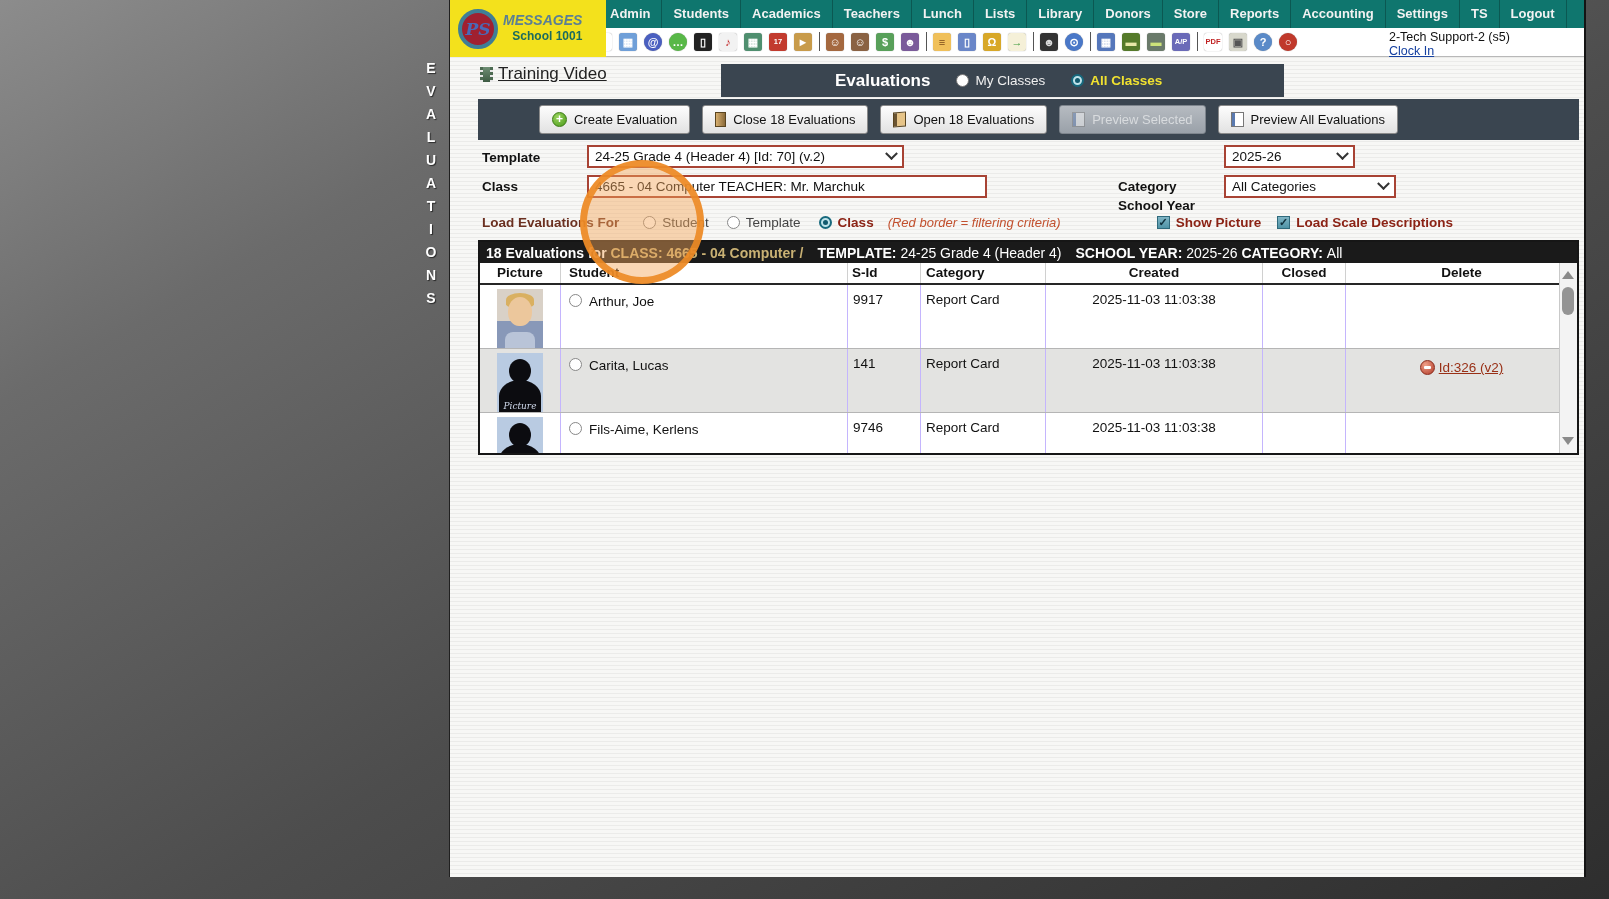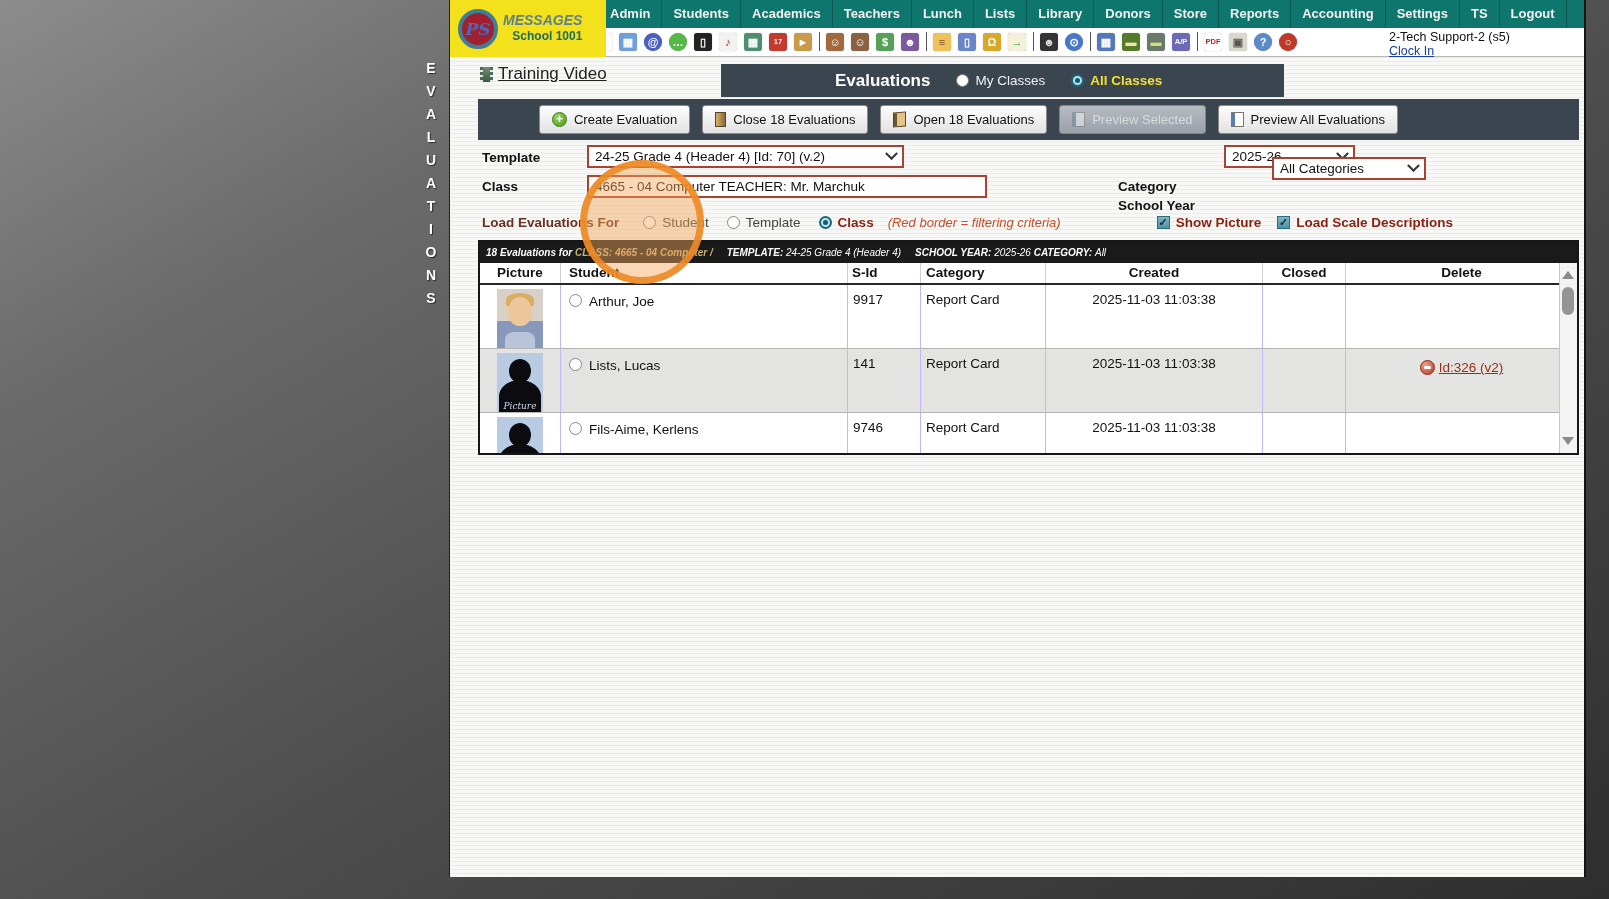--- a/index.html
+++ b/index.html
@@ -77,21 +77,21 @@
   .opt-lbl{font-size:13.5px;color:#444;margin:0 0 0 6px;cursor:pointer;}
   .opt-lbl.cls{color:#8b2315;font-weight:bold;}
   .note{font-size:13px;font-style:italic;color:#c2502e;}
   .cb{width:13px;height:13px;background:linear-gradient(#7fb4c4,#4f93a6);border:1px solid #2f6a7c;display:inline-flex;align-items:center;justify-content:center;color:#10303c;font-size:11px;font-weight:bold;box-sizing:border-box;cursor:pointer;}
   .cb-lbl{font-size:13.5px;font-weight:bold;color:#8b2315;margin-left:6px;cursor:pointer;}
   
   .click-circle{position:absolute;left:130px;top:103px;width:110px;height:110px;border-radius:50%;
     border:7px solid rgba(236,137,36,0.9);background:rgba(245,166,92,0.45);z-index:9;pointer-events:none;}
   
   .evtable{position:absolute;left:28px;top:183px;width:1101px;height:215px;border:2px solid #161616;background:#fff;box-sizing:border-box;overflow:hidden;}
-  .infobar{height:21px;background:#1a1a1a;color:#fff;font-size:10px;font-style:italic;display:flex;align-items:center;padding-left:6px;white-space:nowrap;}
+  .infobar{height:21px;background:#1a1a1a;color:#fff;font-size:14px;display:flex;align-items:center;padding-left:6px;white-space:nowrap;}
   .infobar b{font-weight:bold;}
   .infobar .tan{color:#c9b174;font-weight:bold;}
   .infobar .gap{display:inline-block;width:14px;}
   .grid{display:grid;grid-template-columns:81px 287px 73px 125px 217px 83px 1fr;}
   .hdr{height:22px;border-bottom:2px solid #262626;box-sizing:border-box;}
   .hdr div{font-size:13.5px;font-weight:bold;color:#111;line-height:20px;border-right:1px solid #d0d0d0;box-sizing:border-box;}
   .row{box-sizing:border-box;border-top:1px solid #b5b5b5;overflow:hidden;}
   .row > div{border-right:1px solid #c4b5fd;box-sizing:border-box;font-size:13.5px;color:#111;overflow:hidden;}
   .row.alt{background:#e3e3e1;}
   .c-center{text-align:center;}
@@ -250,21 +250,21 @@
       <span>2025-26</span>
         <span class="chev"></span>
     </div>
 
     <div class="flabel" style="left:32px;top:122px;">Class</div>
     <div class="finput" style="left:137px;top:118px;width:400px;">
       <span>4665 - 04 Computer TEACHER: Mr. Marchuk</span>
     </div>
 
     <div class="flabel" style="left:668px;top:122px;">Category</div>
-    <div class="fsel" style="left:774px;top:100px;width:154px;margin-left:48px;">
+    <div class="fsel" style="left:774px;top:118px;width:172px;">
       <span>All Categories</span>
         <span class="chev"></span>
     </div>
 
     <div class="loadrow">
       <span class="head">Load Evaluations For</span>
       <span style="width:24px;"></span>
       <span class="f-radio"></span>
       <span class="opt-lbl">Student</span>
       <span style="width:18px;"></span>
@@ -330,21 +330,21 @@
       <div class="grid row alt" style="height:64px;">
         <div class="cell-pic">
           <div class="photo photo-sil">
             <div class="head"></div>
               <div class="body"></div>
             <div class="piclabel">Picture</div>
           </div>
         </div>
         <div class="cell-student">
           <span class="s-radio"></span>
-          <span>Lists, Lucas</span>
+          <span>Carita, Lucas</span>
         </div>
         <div class="cell-plain">141</div>
         <div class="cell-plain">Report Card</div>
         <div class="cell-created">2025-11-03 11:03:38</div>
         <div></div>
         <div class="cell-del" style="border-right:none;">
           <span class="minus-ic">
               <i></i>
             </span>
           <span class="del-link">Id:326 (v2)</span>

